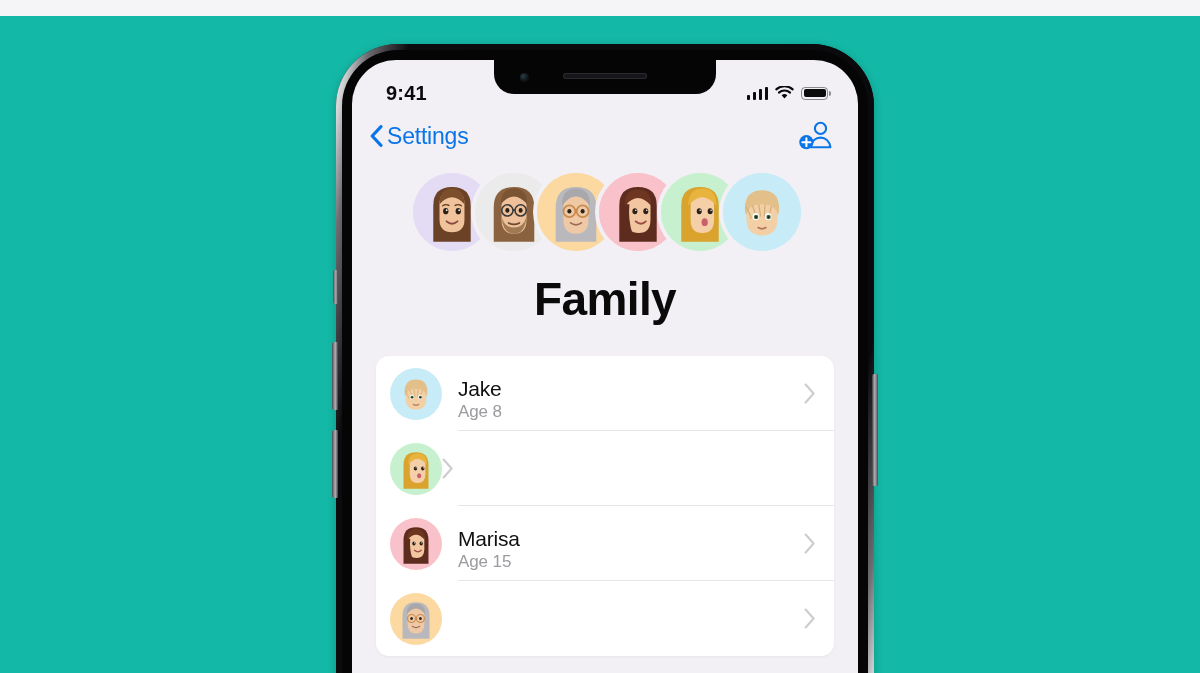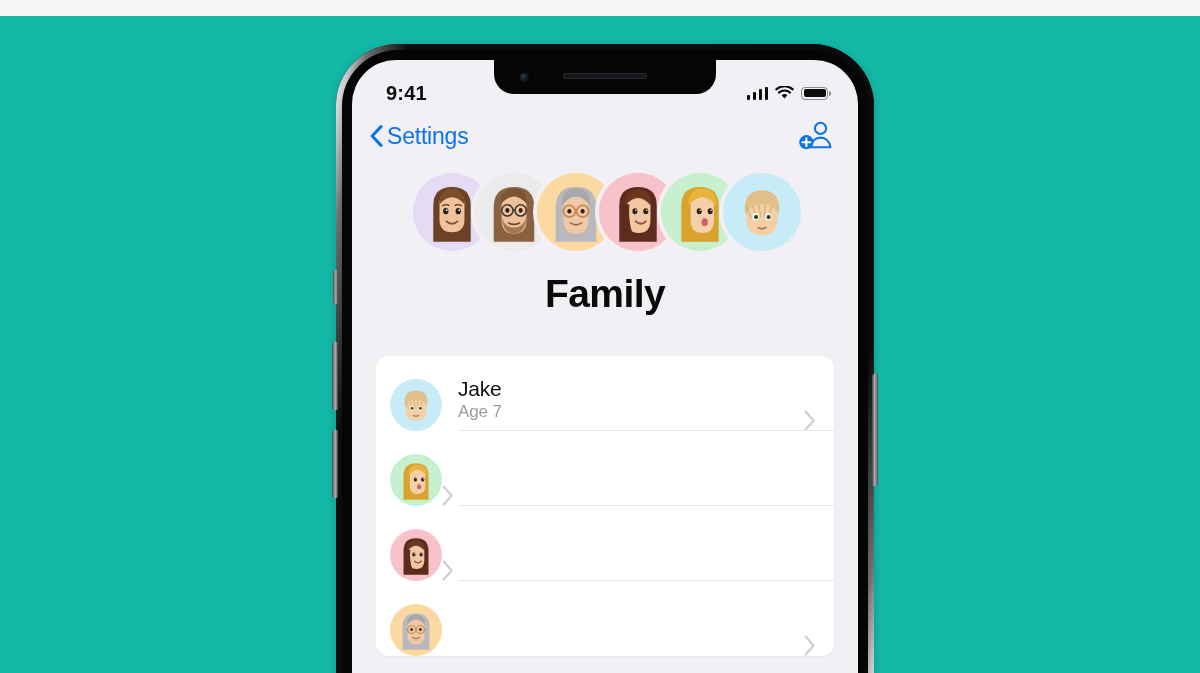--- a/index.html
+++ b/index.html
@@ -204,41 +204,41 @@
     position: relative;
     margin-left: -16px;
     box-shadow: 0 0 0 4px #F2F0F5;
     overflow: hidden;
     flex: 0 0 auto;
   }
   .av:first-child { margin-left: 0; }
   .av svg { display: block; width: 100%; height: 100%; }
 
   .family-title {
-    font-size: 39px;
+    font-size: 46px;
     font-weight: bold;
     color: #0a0a0b;
     letter-spacing: -.6px;
     margin-top: 8px;
   }
 
   
   .card {
     position: absolute;
     left: 24px;
     right: 24px;
     top: 296px;
     background: #ffffff;
     border-radius: 13px;
     box-shadow: 0 1px 3px rgba(0,0,0,.05);
     overflow: hidden;
   }
   .row {
     display: flex;
-    align-items: flex-end;
+    align-items: center;
     height: 75px;
     padding-left: 14px;
     padding-right: 18px;
     position: relative;
     cursor: pointer;
     box-sizing: border-box;
   }
   .row-av {
     width: 52px; height: 52px;
     border-radius: 50%;
@@ -454,21 +454,21 @@
               <ellipse cx="58" cy="56" rx="4" ry="4.6" fill="#fff"></ellipse>
               <circle cx="42.4" cy="56.4" r="2.8" fill="#3b6b45"></circle>
               <circle cx="58.4" cy="56.4" r="2.8" fill="#3b6b45"></circle>
               <circle cx="42.4" cy="56.4" r="1.3" fill="#1d1d1d"></circle>
               <circle cx="58.4" cy="56.4" r="1.3" fill="#1d1d1d"></circle>
               <path d="M45 70 q5 3 10 0" stroke="#B1765A" stroke-width="2.2" fill="none" stroke-linecap="round"></path>
             </svg>
           </div>
           <div class="row-text">
             <div class="row-name">Jake</div>
-            <div class="row-sub">Age 7</div>
+            <div class="row-sub">Age 8</div>
           </div>
           <svg class="row-chev" viewBox="0 0 12 21">
             <path d="M1.6 1.6 L9.6 10.5 L1.6 19.4" stroke="#BDBDC2" stroke-width="2.2" fill="none" stroke-linecap="round" stroke-linejoin="round"></path>
           </svg>
           <div class="row-sep"></div>
         </div>
 
         <div class="row">
           <div class="row-av">
             <svg viewBox="0 0 100 100">
@@ -497,20 +497,24 @@
               <path d="M36 42 q0 -18 15 -18 q15 0 15 18 v18 q0 17 -15 17 q-15 0 -15 -17 Z" fill="#F2C6A0"></path>
               <path d="M33 42 q0 -21 17 -21 q17 0 17 21 q-9 -10 -17 -10 q-8 0 -17 10 Z" fill="#6E3521"></path>
               <path d="M33 40 q-2 26 2 40 l8 -2 q-6 -18 -4 -38 Z" fill="#5E2C1E"></path>
               <ellipse cx="46" cy="49" rx="3.2" ry="3.8" fill="#2b2119"></ellipse>
               <ellipse cx="60" cy="49" rx="3.2" ry="3.8" fill="#2b2119"></ellipse>
               <circle cx="47.2" cy="47.8" r="1" fill="#fff"></circle>
               <circle cx="61.2" cy="47.8" r="1" fill="#fff"></circle>
               <path d="M47 62 q7 6 13 0" stroke="#9c4a44" stroke-width="2.4" fill="none" stroke-linecap="round"></path>
             </svg>
           </div>
+          <div class="row-text">
+            <div class="row-name">Marisa</div>
+            <div class="row-sub">Age 15</div>
+          </div>
           <svg class="row-chev" viewBox="0 0 12 21">
             <path d="M1.6 1.6 L9.6 10.5 L1.6 19.4" stroke="#BDBDC2" stroke-width="2.2" fill="none" stroke-linecap="round" stroke-linejoin="round"></path>
           </svg>
           <div class="row-sep"></div>
         </div>
 
         <div class="row">
           <div class="row-av">
             <svg viewBox="0 0 100 100">
               <rect width="100" height="100" fill="#FBD9A0"></rect>

